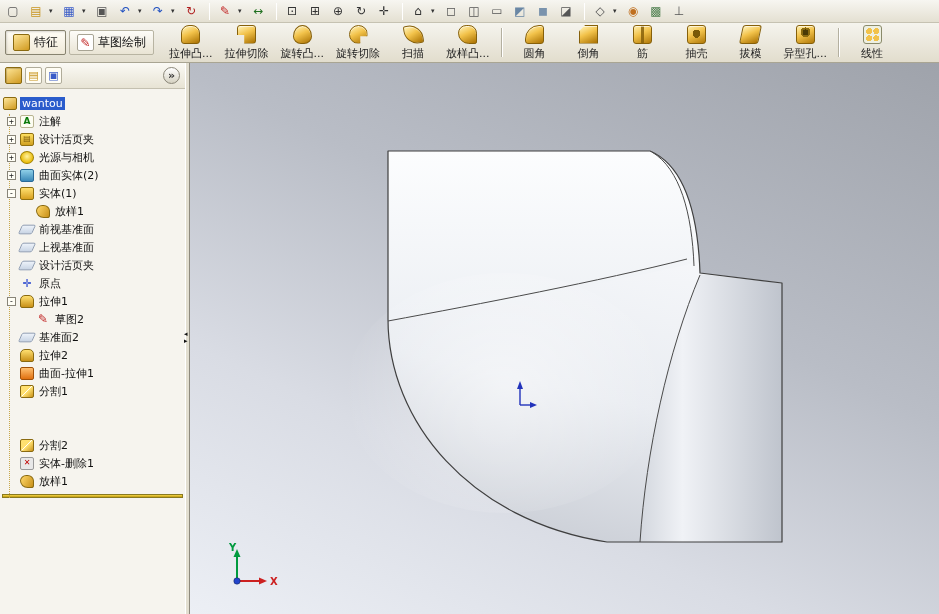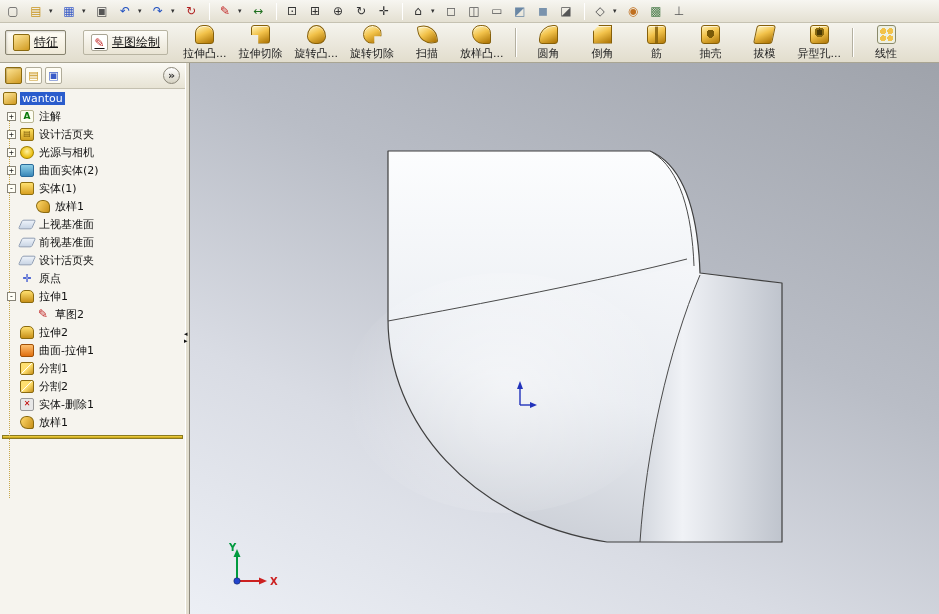--- a/index.html
+++ b/index.html
@@ -12,21 +12,21 @@
                  background:linear-gradient(#f7f6f1,#e4e0d2); border-bottom:1px solid #c6c2b2; }
   .t-icon { width:20px; height:20px; margin-right:3px; display:flex; align-items:center; justify-content:center;
             border:1px solid transparent; border-radius:2px; }
   .t-glyph { font-size:12px; line-height:1; }
   .t-dd { width:8px; font-size:7px; color:#333; display:flex; align-items:center; margin-right:2px; }
   .t-sep { width:1px; height:17px; background:#b4b0a0; border-right:1px solid #fff; margin:0 5px; }
 
   
   #toolbar-features { height:40px; flex:none; display:flex; align-items:stretch; gap:2px; padding:2px 3px;
                       background:linear-gradient(#f5f4ee,#e2ddcd); border-bottom:1px solid #a9a593; }
-  .cmd-tabs { display:flex; align-items:center; gap:17px; padding:0 4px 0 2px; margin-right:4px;text-decoration:underline; }
+  .cmd-tabs { display:flex; align-items:center; gap:3px; padding:0 4px 0 2px; margin-right:4px; }
   .cmd-tab { display:flex; align-items:center; gap:4px; padding:3px 7px; font-size:12px; border-radius:2px;
              border:1px solid #b8b4a2; background:linear-gradient(#fdfcf8,#e9e4d4); }
   .cmd-tab.pressed { background:linear-gradient(#fffdf6,#efe9d8); border:1px solid #87836f;
              box-shadow:inset 1px 1px 2px rgba(0,0,0,.15); }
   .icon16 { width:17px; height:17px; flex:none; border-radius:2px; display:inline-flex; align-items:center; justify-content:center; }
   .tool-v { display:flex; flex-direction:column; align-items:center; justify-content:center; gap:2px;
             min-width:52px; padding:1px 4px; font-size:11px; color:#222; border:1px solid transparent; border-radius:2px; }
   .tool-label { white-space:nowrap; }
   .f-sep { width:2px; background:#b4b0a0; border-right:1px solid #fff; margin:3px 4px; }
 
@@ -66,21 +66,21 @@
   #panel-header { height:26px; flex:none; display:flex; align-items:center; gap:3px; padding:0 5px;
                   background:linear-gradient(#fbfaf5,#e7e3d4); border-bottom:1px solid #c4c0b0; }
   .ph-icon { width:17px; height:17px; border-radius:2px; display:flex; align-items:center; justify-content:center; font-size:11px; }
   .ph-fm { background:linear-gradient(150deg,#ffe79a,#d09a20); border:1px solid #8a6a10; box-shadow:inset 1px 1px 1px rgba(0,0,0,.2); }
   .ph-pm { background:#fffdf4; border:1px solid #b0ac9a; color:#c8941e; }
   .ph-cm { background:#fffdf4; border:1px solid #b0ac9a; color:#3a5cc8; }
   .collapse-btn { margin-left:auto; width:17px; height:17px; border-radius:50%; border:1px solid #8a8678;
                   background:linear-gradient(#ffffff,#d6d2c2); display:flex; align-items:center; justify-content:center;
                   font-size:11px; color:#333; font-weight:bold; }
 
-  #tree { position:relative; }
+  #tree { position:relative; padding-top:5px; }
   #tree::before { content:""; position:absolute; left:9px; top:25px; height:384px; border-left:1px dotted #c8a84a; }
   .tree-row { display:flex; align-items:center; height:18px; gap:3px; white-space:nowrap; position:relative; }
   .slot { width:11px; flex:none; display:flex; align-items:center; justify-content:center; }
   .exp { width:9px; height:9px; border:1px solid #888478; background:#fffef6; font-size:8px; line-height:7px;
          display:flex; align-items:center; justify-content:center; color:#222;
          font-family:"DejaVu Sans Mono",monospace; }
   .tree-label { padding:0 2px; }
   .sel { background:#2a5ccc; color:#fff; }
 
   .ti { width:14px; height:13px; flex:none; display:inline-flex; align-items:center; justify-content:center;
@@ -325,26 +325,26 @@
             <span class="tree-label">实体(1)</span>
           </div>
           <div class="tree-row" style="padding-left: 22px;">
             <span class="slot"></span>
             <span class="ti ti-loft"></span>
             <span class="tree-label">放样1</span>
           </div>
           <div class="tree-row" style="padding-left: 6px;">
             <span class="slot"></span>
             <span class="ti ti-plane"></span>
+            <span class="tree-label">前视基准面</span>
+          </div>
+          <div class="tree-row" style="padding-left: 6px;">
+            <span class="slot"></span>
+            <span class="ti ti-plane"></span>
             <span class="tree-label">上视基准面</span>
-          </div>
-          <div class="tree-row" style="padding-left: 6px;">
-            <span class="slot"></span>
-            <span class="ti ti-plane"></span>
-            <span class="tree-label">前视基准面</span>
           </div>
           <div class="tree-row" style="padding-left: 6px;">
             <span class="slot"></span>
             <span class="ti ti-plane"></span>
             <span class="tree-label">设计活页夹</span>
           </div>
           <div class="tree-row" style="padding-left: 6px;">
             <span class="slot"></span>
             <span class="ti ti-origin">✛</span>
             <span class="tree-label">原点</span>
@@ -356,34 +356,39 @@
             <span class="ti ti-extrude"></span>
             <span class="tree-label">拉伸1</span>
           </div>
           <div class="tree-row" style="padding-left: 22px;">
             <span class="slot"></span>
             <span class="ti ti-sketch">✎</span>
             <span class="tree-label">草图2</span>
           </div>
           <div class="tree-row" style="padding-left: 6px;">
             <span class="slot"></span>
+            <span class="ti ti-plane"></span>
+            <span class="tree-label">基准面2</span>
+          </div>
+          <div class="tree-row" style="padding-left: 6px;">
+            <span class="slot"></span>
             <span class="ti ti-extrude"></span>
             <span class="tree-label">拉伸2</span>
           </div>
           <div class="tree-row" style="padding-left: 6px;">
             <span class="slot"></span>
             <span class="ti ti-surfext"></span>
             <span class="tree-label">曲面-拉伸1</span>
           </div>
           <div class="tree-row" style="padding-left: 6px;">
             <span class="slot"></span>
             <span class="ti ti-split"></span>
             <span class="tree-label">分割1</span>
           </div>
-          <div class="tree-row" style="padding-left: 6px;">
+          <div class="tree-row" style="padding-left: 6px; margin-top: 36px;">
             <span class="slot"></span>
             <span class="ti ti-split"></span>
             <span class="tree-label">分割2</span>
           </div>
           <div class="tree-row" style="padding-left: 6px;">
             <span class="slot"></span>
             <span class="ti ti-delete">✕</span>
             <span class="tree-label">实体-删除1</span>
           </div>
           <div class="tree-row" style="padding-left: 6px;">

